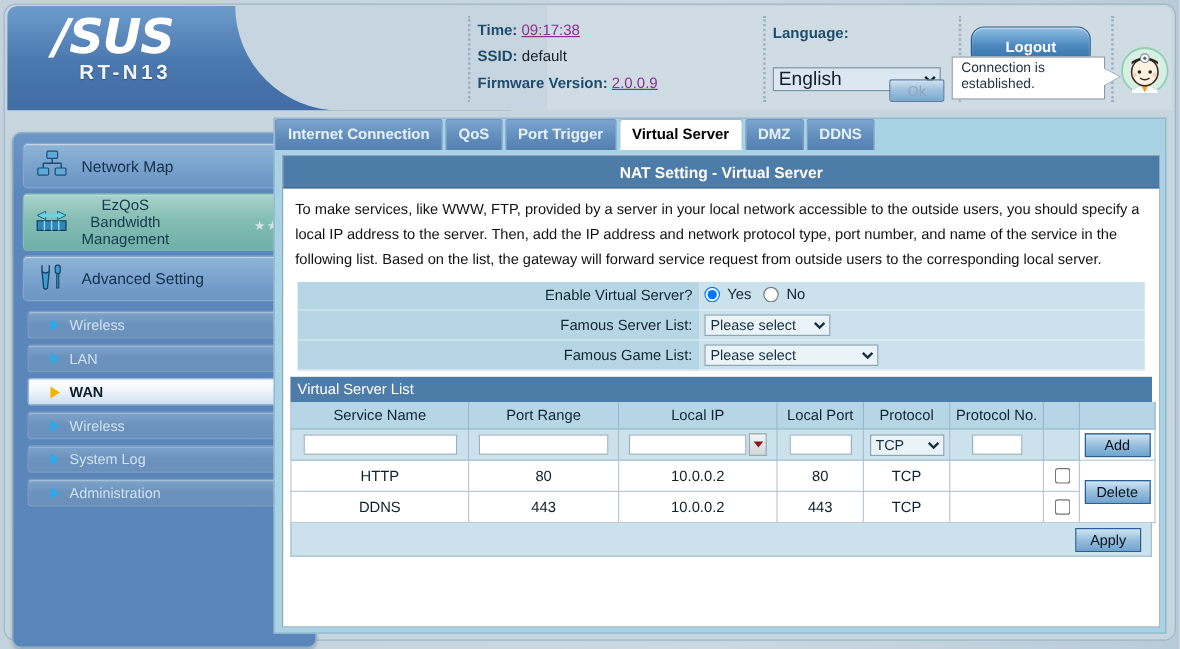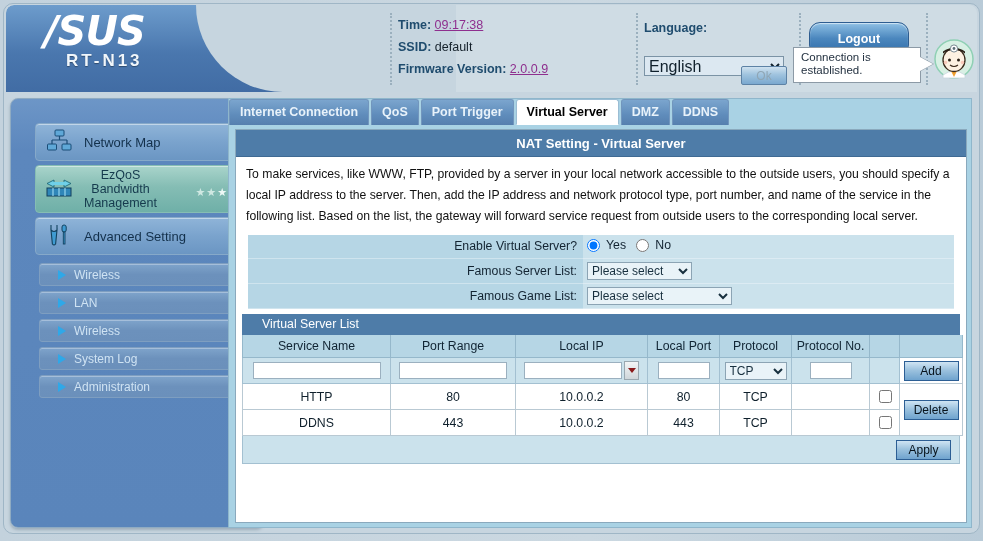--- a/index.html
+++ b/index.html
@@ -98,25 +98,25 @@
     position:absolute; left:914px; top:52px; width:0;height:0;
     border-top:7px solid transparent; border-bottom:7px solid transparent;
     border-left:13px solid #fff;
     filter:drop-shadow(1px 0 0 #8c9aa6);
   }
   #mascot {
     position:absolute; left:928px; top:34px; width:40px; height:40px;
   }
   
   #sidebar {
-    position:absolute; left:10px; top:98px; width:254px; height:430px;
+    position:absolute; left:10px; top:110px; width:254px; height:430px;
     border-radius:8px; border:1px solid #8fabc2;
     background:linear-gradient(to bottom,#6d96c7 0%,#5c87bd 12%,#5a85bb 100%);
     box-shadow:0 2px 3px rgba(80,100,120,.35);
-    padding:24px;
+    padding:8px;
   }
   .nav-main {
     position:relative; height:38px; margin-bottom:4px;
     border:1px solid #86a9c9; border-radius:4px;
     background:linear-gradient(to bottom,#8fb4d8 0%,#7aa3cd 50%,#6b96c3 100%);
     color:#13304b; font-size:13px;
     display:flex; align-items:center;
     box-shadow:inset 0 1px 0 rgba(255,255,255,.45);
   }
   .nav-main .lbl { margin-left:8px; }
@@ -182,21 +182,21 @@
   }
   td.val-cell {
     background:#cbe2ec; padding:3px 4px; border-bottom:1px solid #dcebf3;
   }
   .radio-wrap { display:inline-flex; align-items:center; gap:4px; }
   input[type=radio] { margin:0 2px 0 0; vertical-align:middle; }
   select.sel { font-size:12px; font-family:"Liberation Sans", sans-serif;
     border:1px solid #8ca4b4; background:#e9f3f8; color:#18303f; }
   #list-hdr {
     margin:5px 6px 0 6px; height:21px; line-height:21px;
-    background:#4e7ca8; color:#fff; font-size:12.3px; padding-left:20px;
+    background:#4e7ca8; color:#fff; font-size:12.3px; padding-left:6px;
   }
   table.grid { width:720px; margin:0 6px; border-collapse:collapse; table-layout:fixed; }
   table.grid th {
     background:#b6d6e5; color:#102433; font-size:12.3px; font-weight:normal;
     height:23px; border:1px solid #95b8cb; border-top:none;
   }
   table.grid td {
     font-size:12.3px; color:#0f202c; text-align:center; height:26px;
     border:1px solid #b9c9d3; background:#fff;
   }
@@ -334,20 +334,24 @@
     </div>
 
     <div id="subwrap">
       <div class="nav-sub">
         <span class="tri"></span>
         <span>Wireless</span>
       </div>
       <div class="nav-sub">
         <span class="tri"></span>
         <span>LAN</span>
+      </div>
+      <div class="nav-sub active">
+        <span class="tri"></span>
+        <span>WAN</span>
       </div>
       <div class="nav-sub">
         <span class="tri"></span>
         <span>Wireless</span>
       </div>
       <div class="nav-sub">
         <span class="tri"></span>
         <span>System Log</span>
       </div>
       <div class="nav-sub">

